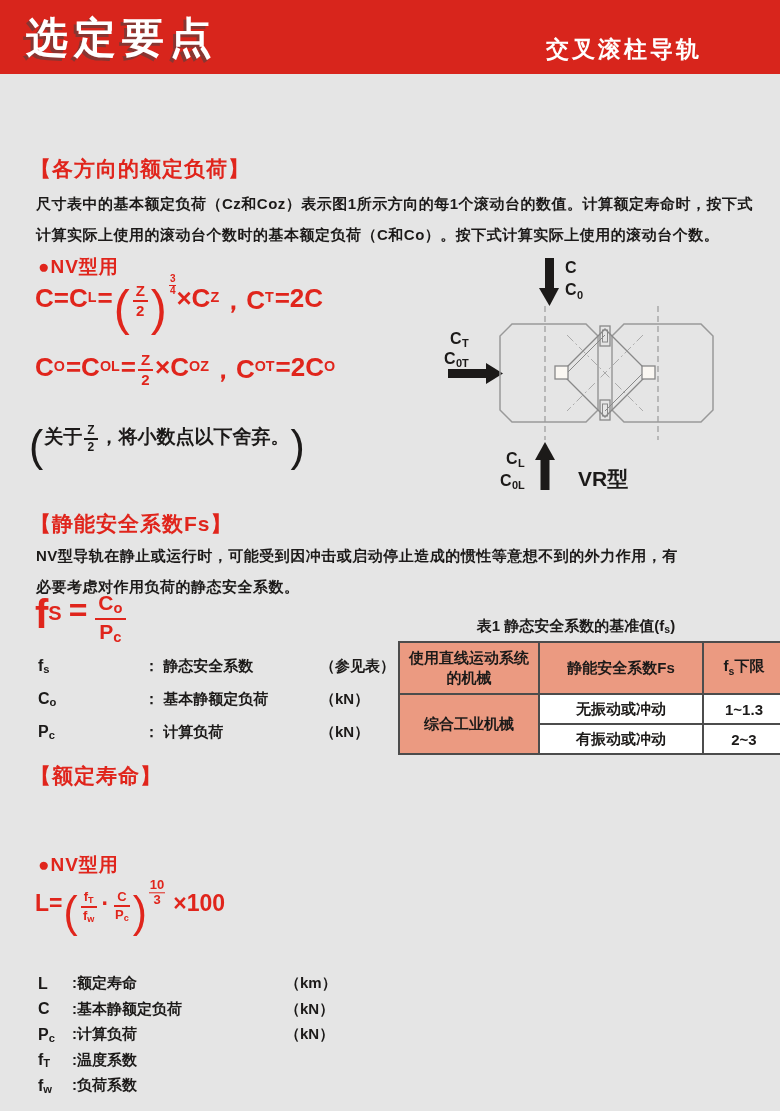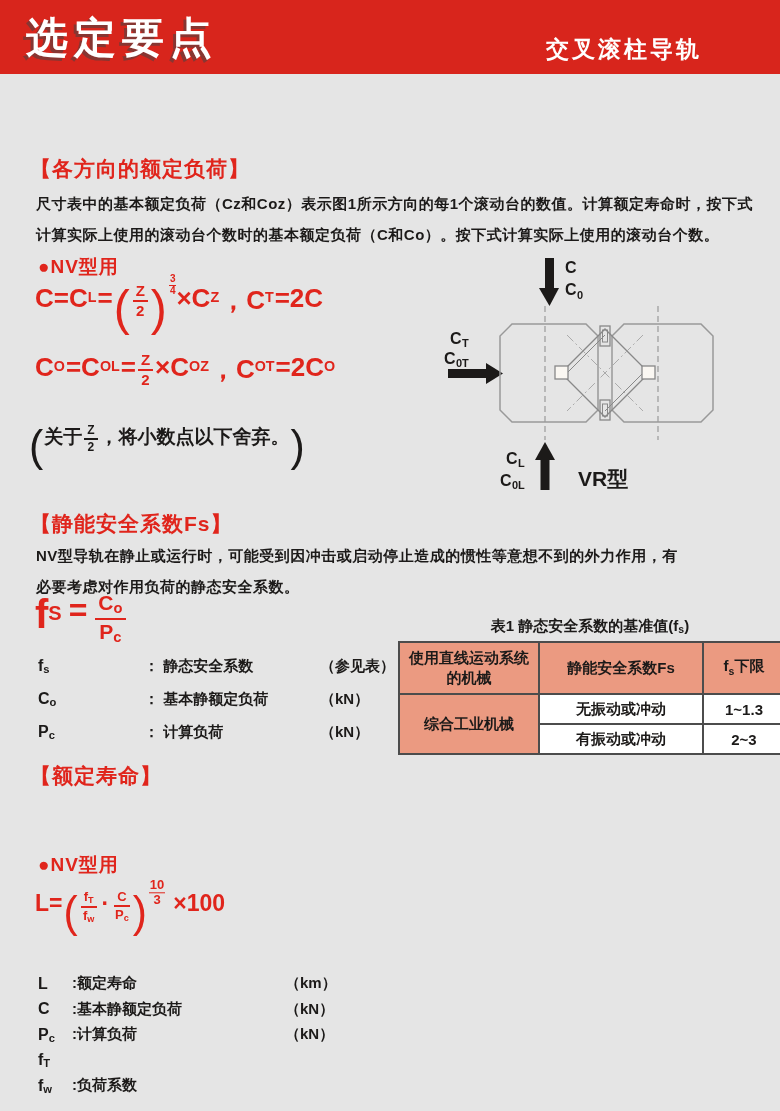--- a/index.html
+++ b/index.html
@@ -50,21 +50,21 @@
   .plist{position:absolute;left:38px;}
   .prow{display:flex;align-items:center;color:#1c1a19;}
   .plist1 .prow{height:33px;font-size:16px;gap:28px;}
   .plist1 .psym{width:78px;}
   .plist1 .pname{width:148px;font-size:15px;}
   .plist2 .prow{height:25.5px;font-size:16px;}
   .plist2 .psym{width:34px;}
   .plist2 .pname{width:213px;font-size:15px;}
   .punit{font-size:15px;}
   
-  .tbl-title{position:absolute;left:404px;top:617px;width:372px;text-align:center;font-size:15px;color:#1c1a19;}
+  .tbl-title{position:absolute;left:390px;top:617px;width:372px;text-align:center;font-size:15px;color:#1c1a19;}
   .tbl{position:absolute;left:398px;top:641px;border-collapse:collapse;table-layout:fixed;width:372px;font-size:15px;color:#1c1a19;}
   .tbl td{border:2px solid #4c4c4c;text-align:center;padding:1px 2px;}
   .tbl .hd{background:#eb9a81;height:48px;line-height:20px;}
   .tbl .c1{background:#eb9a81;}
   .tbl .dr td{height:26px;background:#fff;margin-left:20px;}
   .tbl .dr td.c1{background:#eb9a81;}
   .w1{width:134px;}.w2{width:158px;}.w3{width:76px;}
   
   .diagram{position:absolute;left:428px;top:252px;}
   .dlabel{font-size:16px;font-weight:bold;fill:#1c1a19;}
@@ -280,20 +280,21 @@
       <span class="pname">:基本静额定负荷</span>
       <span class="punit">（kN）</span>
     </div>
     <div class="prow">
       <span class="psym"><span>P</span><span class="sbf">c</span></span>
       <span class="pname">:计算负荷</span>
       <span class="punit">（kN）</span>
     </div>
     <div class="prow">
       <span class="psym"><span>f</span><span class="sbf">T</span></span>
+      <span class="pname">:温度系数</span>
       <span class="punit"></span>
     </div>
     <div class="prow">
       <span class="psym"><span>f</span><span class="sbf">w</span></span>
       <span class="pname">:负荷系数</span>
       <span class="punit"></span>
     </div>
   </div>
 
 </div>

